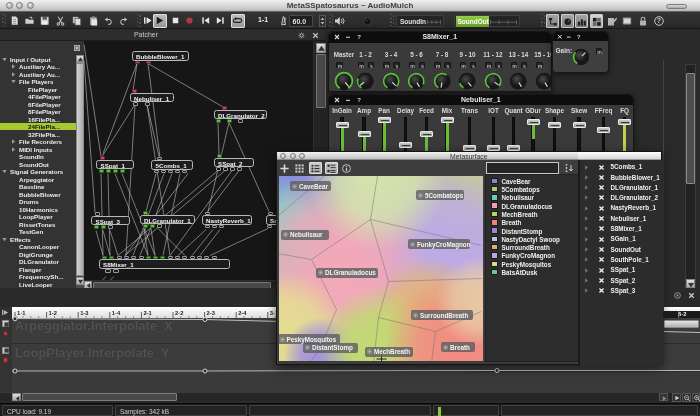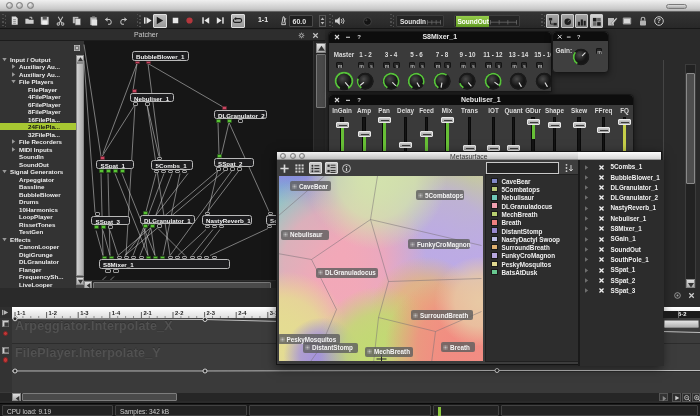--- a/index.html
+++ b/index.html
@@ -10,20 +10,21 @@
   svg{display:block;overflow:visible;}
 </style>
 </head>
 <body>
 
 <div id="app">
   <div id="mac-titlebar" style="left: 0px; top: 0px; width: 700px; height: 11.5px; background: linear-gradient(rgb(240, 240, 240), rgb(201, 201, 201) 80%, rgb(179, 179, 179)); border-bottom: 1px solid rgb(99, 99, 99);">
       <div style="left: 5.5px; top: 2px; width: 7px; height: 7px; border-radius: 50%; background: radial-gradient(circle at 35% 30%, rgb(239, 239, 239), rgb(185, 185, 185) 60%, rgb(142, 142, 142)); border: 0.5px solid rgb(122, 122, 122);"></div>
       <div style="left: 16px; top: 2px; width: 7px; height: 7px; border-radius: 50%; background: radial-gradient(circle at 35% 30%, rgb(239, 239, 239), rgb(185, 185, 185) 60%, rgb(142, 142, 142)); border: 0.5px solid rgb(122, 122, 122);"></div>
       <div style="left: 26.5px; top: 2px; width: 7px; height: 7px; border-radius: 50%; background: radial-gradient(circle at 35% 30%, rgb(239, 239, 239), rgb(185, 185, 185) 60%, rgb(142, 142, 142)); border: 0.5px solid rgb(122, 122, 122);"></div>
+      <div style="left: 0px; top: 1px; width: 700px; height: 10px; font: bold 8px &quot;Liberation Sans&quot;, sans-serif; color: rgb(63, 63, 63); text-align: center;">MetaSSpatosaurus ~ AudioMulch</div>
       <div style="left: 666px; top: 3.5px; width: 21px; height: 5.5px; border-radius: 3px; background: linear-gradient(rgb(220, 220, 220), rgb(168, 168, 168)); border: 0.5px solid rgb(122, 122, 122);"></div>
     </div>
   <div id="main-toolbar" style="left: 0px; top: 12px; width: 700px; height: 17px; background: linear-gradient(rgb(52, 52, 52), rgb(40, 40, 40)); border-bottom: 1px solid rgb(23, 23, 23);">
       <div style="left: 2px; top: 1.5px; width: 1.5px; height: 13px; background: repeating-linear-gradient(rgb(80, 80, 80) 0px, rgb(80, 80, 80) 1.5px, transparent 1.5px, transparent 3.5px);"></div>
       <div style="left: 4.5px; top: 2.5px; width: 1.5px; height: 13px; background: repeating-linear-gradient(rgb(80, 80, 80) 0px, rgb(80, 80, 80) 1.5px, transparent 1.5px, transparent 3.5px);"></div>
       <div style="left: 9px; top: 3px; width: 11px; height: 11px;">
         <div style="left: 0px; top: 0px; width: 11px; height: 11px;">
           <svg width="11" height="11" viewBox="0 0 12 12">
             <path d="M3,1.5h4.5l2,2v7H3z" fill="#dcdcdc"></path>
             <path d="M4.5,5h3M4.5,7h3M4.5,9h3" stroke="#666" stroke-width="0.7"></path>
@@ -742,21 +743,21 @@
       </div>
       <div style="left: 0px; top: 29.5px; width: 12px; height: 26.5px; background: rgb(51, 51, 51);">
         <div style="left: 2px; top: 2.5px; width: 7px; height: 7px; background: rgb(207, 207, 207); border: 1px solid rgb(138, 138, 138);">
           <svg width="5" height="5" viewBox="0 0 6 6" style="margin:0.5px">
             <rect x="0.5" y="0.5" width="5" height="5" fill="#3a3a3a"></rect>
           </svg>
         </div>
         <div style="left: 2.5px; top: 13px; width: 5.5px; height: 5.5px; border-radius: 50%; background: rgb(194, 55, 55); border: 0.5px solid rgb(122, 37, 37);"></div>
       </div>
       <div style="left: 12px; top: 56px; width: 688px; height: 28px; background: rgb(60, 60, 60); border-bottom: 1px solid rgb(44, 44, 44);">
-        <div style="left: 3px; top: 1.5px; width: 400px; height: 16px; font: bold 12.5px &quot;Liberation Sans&quot;, sans-serif; color: rgb(81, 81, 81); text-shadow: rgb(50, 50, 50) 0px -1px 0px; letter-spacing: 0.2px;">FilePlayer.Interpolate_Y</div>
+        <div style="left: 3px; top: 1.5px; width: 400px; height: 16px; font: bold 12.5px &quot;Liberation Sans&quot;, sans-serif; color: rgb(81, 81, 81); text-shadow: rgb(50, 50, 50) 0px -1px 0px; letter-spacing: 0.2px;">LoopPlayer.Interpolate_Y</div>
       </div>
       <div style="left: 0px; top: 56px; width: 12px; height: 28px; background: rgb(51, 51, 51);">
         <div style="left: 2px; top: 2.5px; width: 7px; height: 7px; background: rgb(207, 207, 207); border: 1px solid rgb(138, 138, 138);">
           <svg width="5" height="5" viewBox="0 0 6 6" style="margin:0.5px">
             <rect x="0.5" y="0.5" width="5" height="5" fill="#3a3a3a"></rect>
           </svg>
         </div>
         <div style="left: 2.5px; top: 13px; width: 5.5px; height: 5.5px; border-radius: 50%; background: rgb(194, 55, 55); border: 0.5px solid rgb(122, 37, 37);"></div>
       </div>
       <div style="left: 0px; top: 18.5px; width: 12px; height: 11px; background: rgb(47, 47, 47);"></div>

